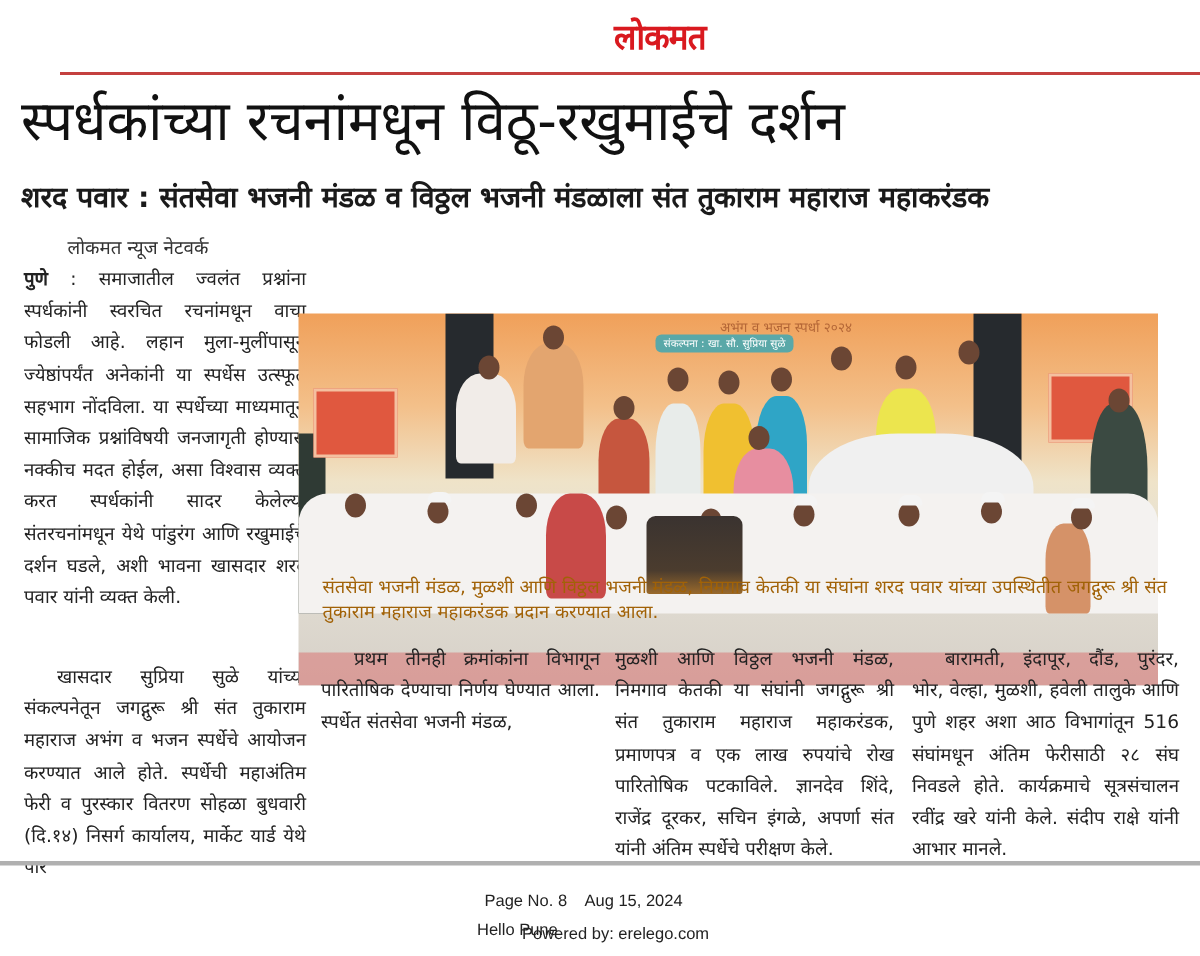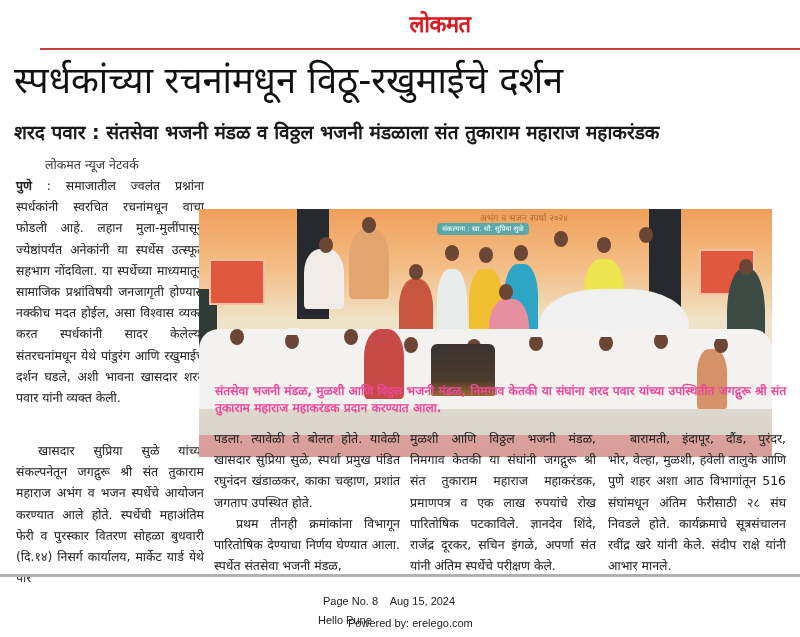--- a/index.html
+++ b/index.html
@@ -56,21 +56,21 @@
     .photo .head { position: absolute; width: 14px; height: 16px; border-radius: 50%; background: #6b4634; }
     .photo .cap { position: absolute; width: 16px; height: 7px; border-radius: 8px 8px 2px 2px; background: #f4f4f4; }
     .photo .floor { position: absolute; left: 0; bottom: 0; width: 100%; height: 22px; background: #d96c6c; opacity: 0.5; }
     .photo .trophy {
       position: absolute; left: 232px; top: 135px; width: 64px; height: 52px;
       background: linear-gradient(180deg, #3a3330 0%, #4b3c2e 70%, #9a6a2c 100%); border-radius: 6px 6px 2px 2px;
     }
 
     .caption {
       position: absolute; left: 215px; top: 383px; width: 575px;
-      font-size: 12.2px; line-height: 17px; font-weight: bold; color: #ec4899;
+      font-size: 12.2px; line-height: 17px; font-weight: normal; color: #a16207;
     }
 
     .col2 { left: 214px; top: 428px; width: 186px; }
     .col3 { left: 410px; top: 428px; width: 186px; }
     .col4 { left: 608px; top: 428px; width: 178px; }
 
     .bottom-rule { position: absolute; left: 0; top: 574px; width: 800px; height: 3px; background: #b0b0b0; }
 
     .footer {
       position: absolute; left: 0; top: 582px; width: 800px;
@@ -150,21 +150,20 @@
   <div class="head" style="left:300px;top:75px;"></div>
   <div class="head" style="left:540px;top:50px;"></div>
 
   <div class="trophy"></div>
   <div class="floor"></div>
 </div>
 
 <div class="caption">संतसेवा भजनी मंडळ, मुळशी आणि विठ्ठल भजनी मंडळ, निमगाव केतकी या संघांना शरद पवार यांच्या उपस्थितीत जगद्गुरू श्री संत तुकाराम महाराज महाकरंडक प्रदान करण्यात आला.</div>
 
 <div class="col col2">
-  <p>पडला. त्यावेळी ते बोलत होते. यावेळी खासदार सुप्रिया सुळे, स्पर्धा प्रमुख पंडित रघुनंदन खंडाळकर, काका चव्हाण, प्रशांत जगताप उपस्थित होते.</p>
   <p class="indent">प्रथम तीनही क्रमांकांना विभागून पारितोषिक देण्याचा निर्णय घेण्यात आला. स्पर्धेत संतसेवा भजनी मंडळ,</p>
 </div>
 
 <div class="col col3">
   <p>मुळशी आणि विठ्ठल भजनी मंडळ, निमगाव केतकी या संघांनी जगद्गुरू श्री संत तुकाराम महाराज महाकरंडक, प्रमाणपत्र व एक लाख रुपयांचे रोख पारितोषिक पटकाविले. ज्ञानदेव शिंदे, राजेंद्र दूरकर, सचिन इंगळे, अपर्णा संत यांनी अंतिम स्पर्धेचे परीक्षण केले.</p>
 </div>
 
 <div class="col col4">
   <p class="indent">बारामती, इंदापूर, दौंड, पुरंदर, भोर, वेल्हा, मुळशी, हवेली तालुके आणि पुणे शहर अशा आठ विभागांतून 516 संघांमधून अंतिम फेरीसाठी २८ संघ निवडले होते. कार्यक्रमाचे सूत्रसंचालन रवींद्र खरे यांनी केले. संदीप राक्षे यांनी आभार मानले.</p>
 </div>

